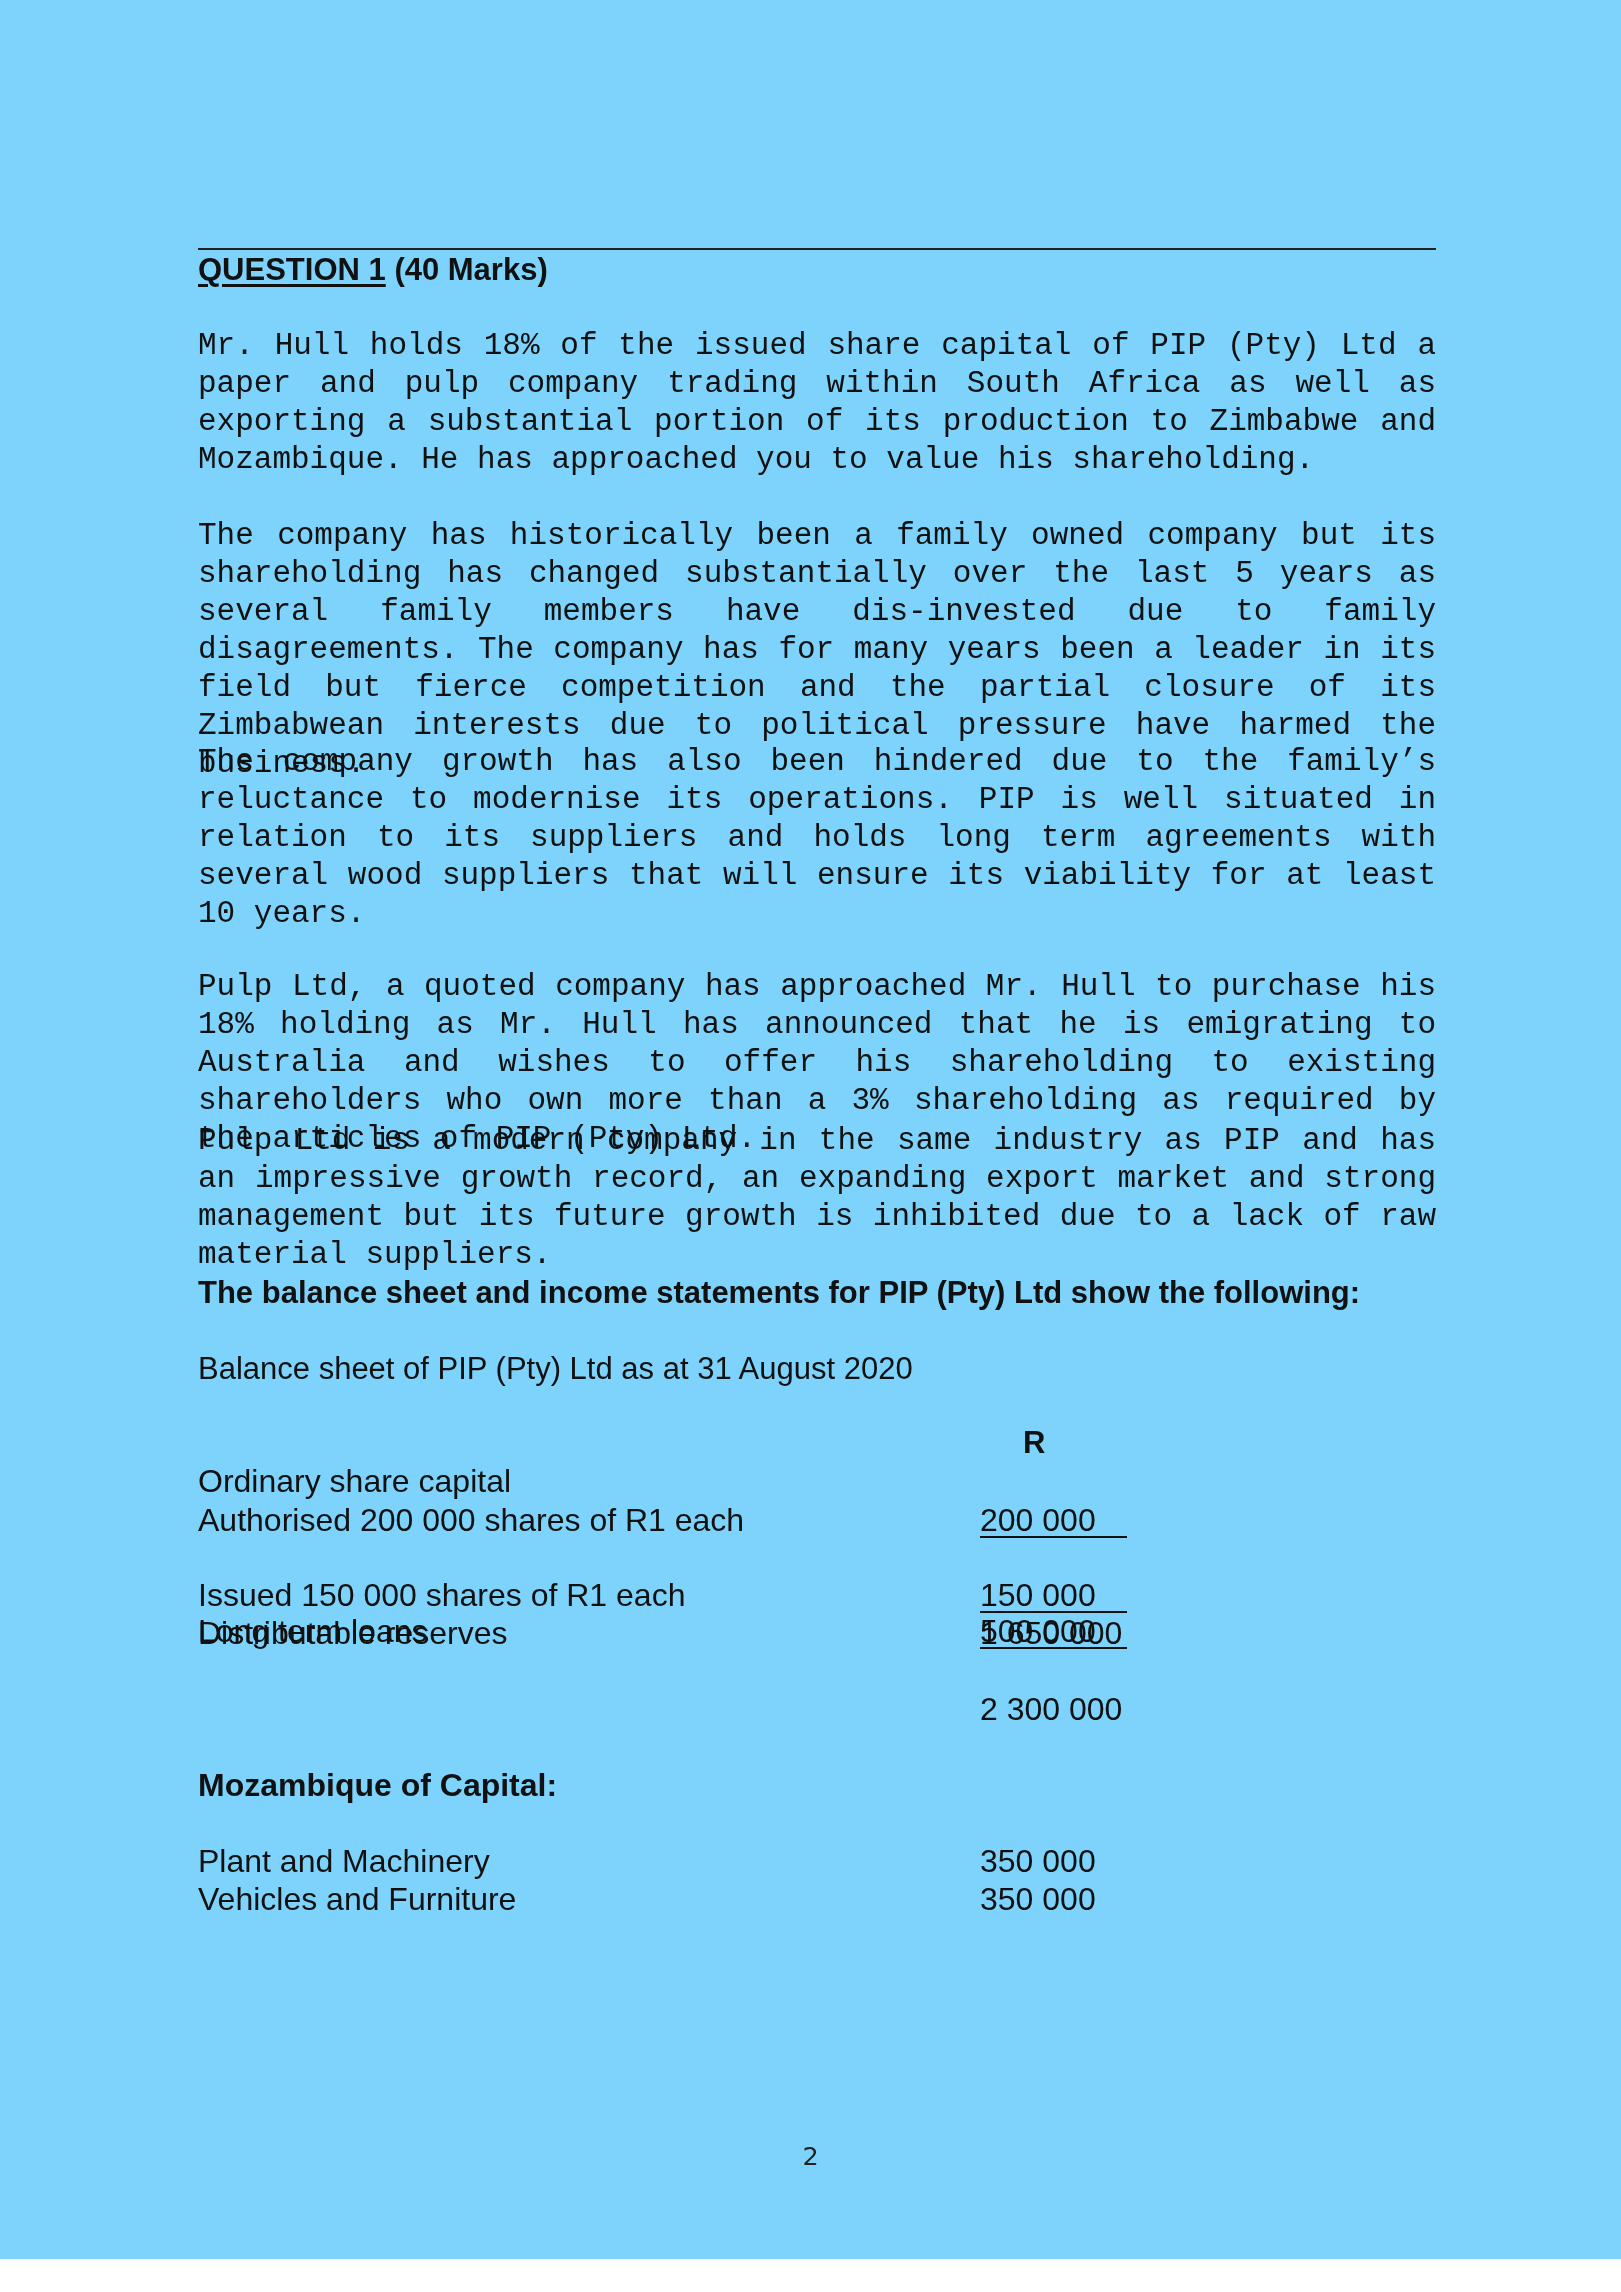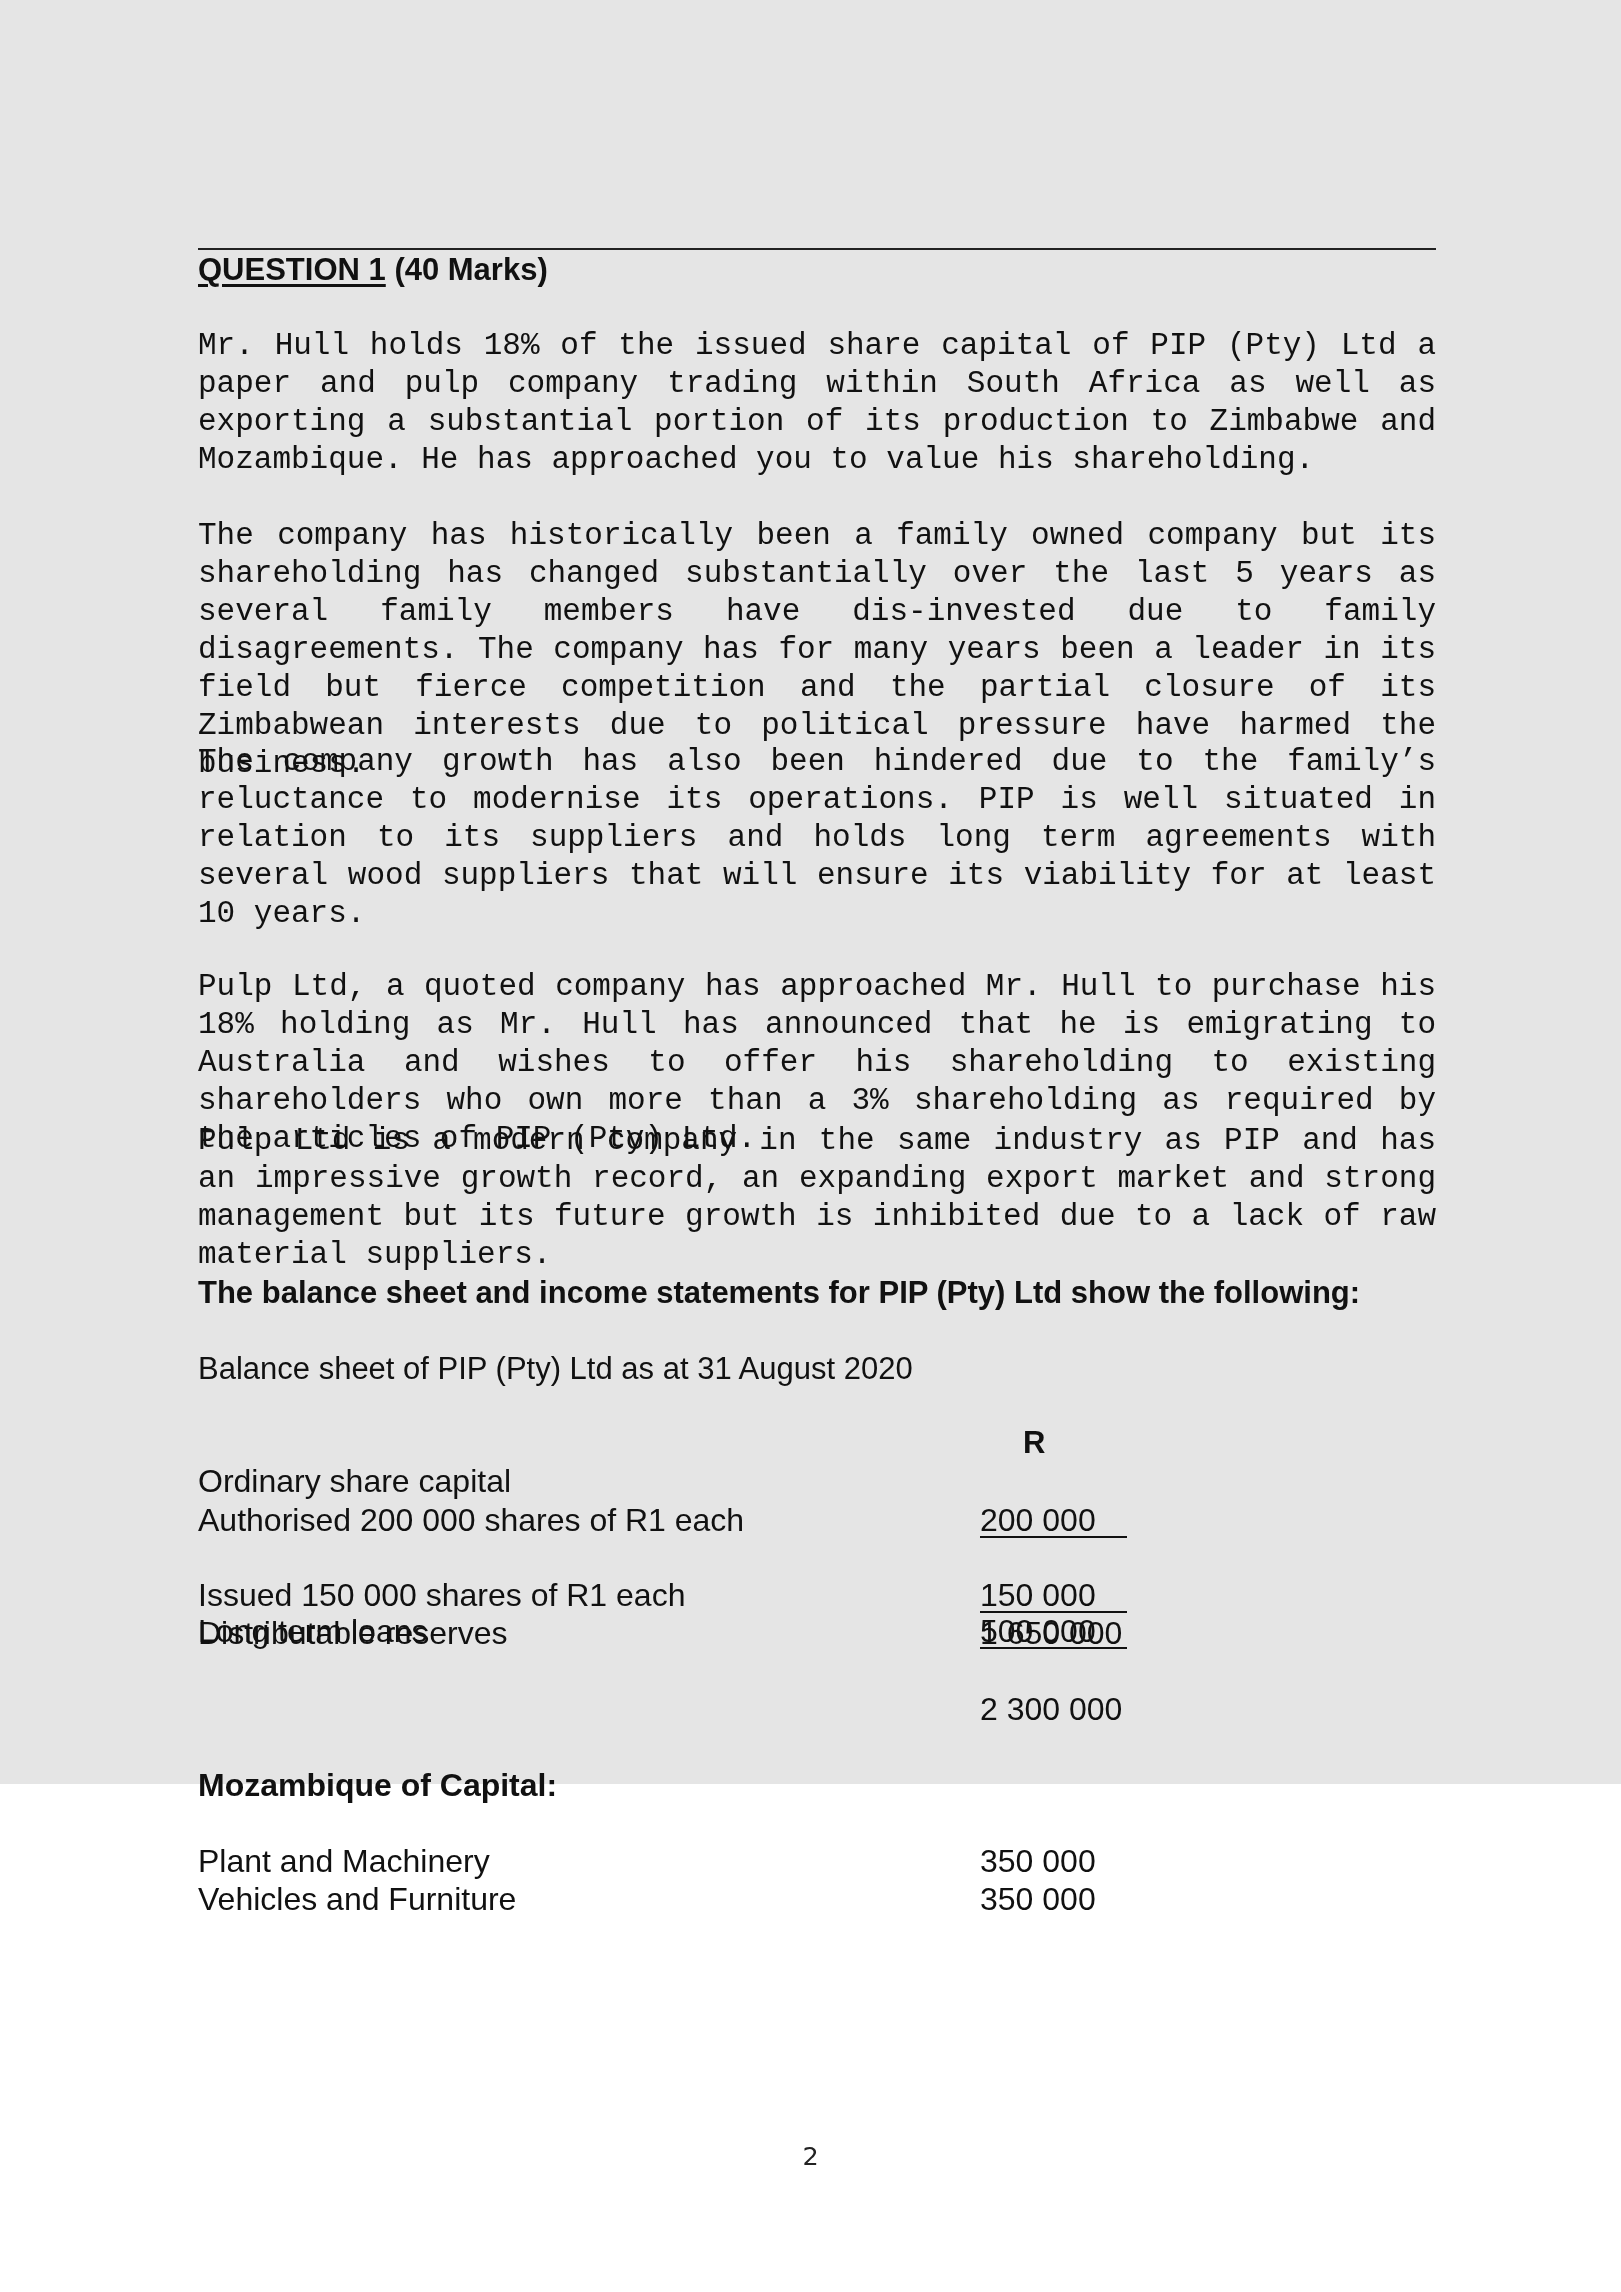--- a/index.html
+++ b/index.html
@@ -1,18 +1,18 @@
 <!DOCTYPE html>
 <html><head>
 <meta charset="utf-8">
 <style>
   html, body { margin:0; padding:0; background:#ffffff; }
   body { width:1621px; height:2293px; position:relative; overflow:hidden;
          font-family:"Liberation Sans", sans-serif; color:#111111; }
-  .page { position:absolute; left:0; top:0; width:1621px; height:1784px; background:#e5e5e5; }
+  .page { position:absolute; left:0; top:0; width:1621px; height:2259px; background:#7dd3fc; }
   .rule { position:absolute; left:198px; width:1238px; top:248px; height:0; border-top:2px solid #222; }
   .txt { position:absolute; left:198px; width:1238px; font-size:31px; line-height:38px; margin:0; }
   .just { text-align:justify;font-family:Liberation Mono, monospace; }
   .heading { font-weight:bold; }
   .heading .u { text-decoration:underline; text-decoration-thickness:2.9px; text-underline-offset:3.9px; }
   .row { position:absolute; left:198px; width:941px; height:38px; font-size:32px; line-height:38px; }
   .row .label { position:absolute; left:0; top:0; white-space:nowrap; }
   .row .amt { position:absolute; left:782px; width:147px; top:0; text-align:left; white-space:nowrap; }
   .row .amt.ul { border-bottom:2.5px solid #111; height:35px; }
   .bold { font-weight:bold; }

